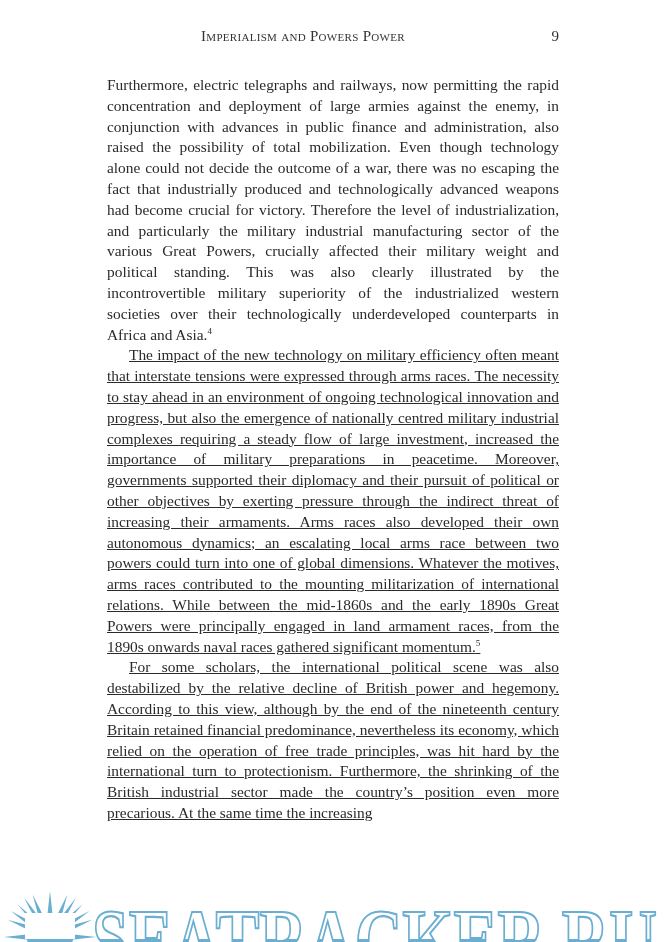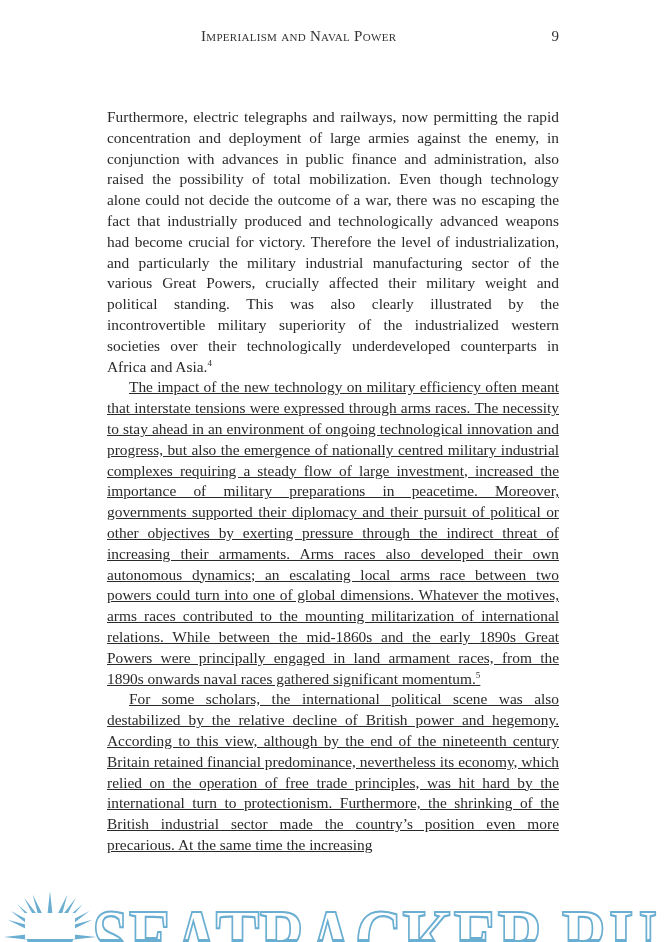--- a/index.html
+++ b/index.html
@@ -46,21 +46,20 @@
     }
     .body-text {
       position: absolute;
       top: 75px;
       left: 0;
       width: 452px;
       font-size: 15.4px;
       line-height: 20.8px;
       text-align: justify;
       hyphens: manual;
-      margin-top: 32px;
     }
     .body-text p {
       margin: 0;
     }
     .body-text p.indent {
       text-indent: 22px;
       text-decoration: underline;
     }
     .body-text sup {
       font-size: 9px;
@@ -87,21 +86,21 @@
       top: 12px;
       width: 570px;
       height: 80px;
     }
   </style>
 </head>
 <body>
 
 <div class="page">
   <div class="running-head">
-    <span class="running-title">Imperialism and Naval Power</span>
+    <span class="running-title">Imperialism and Powers Power</span>
     <span class="page-number">9</span>
   </div>
 
   <div class="body-text">
     <p><span>Furthermore, electric telegraphs and railways, now permitting the rapid concentration and deployment of large armies against the enemy, in conjunction with advances in public finance and adminis­tration, also raised the possibility of total mobilization. Even though technology alone could not decide the outcome of a war, there was no escaping the fact that industrially produced and technologically advanced weapons had become crucial for victory. Therefore the level of industrialization, and particularly the military industrial manufac­turing sector of the various Great Powers, crucially affected their mili­tary weight and political standing. This was also clearly illustrated by the incontrovertible military superiority of the industrialized western societies over their technologically underdeveloped counterparts in Africa and Asia.</span><sup>4</sup></p>
     <p class="indent"><span>The impact of the new technology on military efficiency often meant that interstate tensions were expressed through arms races. The necessity to stay ahead in an environment of ongoing techno­logical innovation and progress, but also the emergence of nation­ally centred military industrial complexes requiring a steady flow of large investment, increased the importance of military preparations in peacetime. Moreover, governments supported their diplomacy and their pursuit of political or other objectives by exerting pres­sure through the indirect threat of increasing their armaments. Arms races also developed their own autonomous dynamics; an escalating local arms race between two powers could turn into one of global dimensions. Whatever the motives, arms races contributed to the mounting militarization of international relations. While between the mid-1860s and the early 1890s Great Powers were principally engaged in land armament races, from the 1890s onwards naval races gathered significant momentum.</span><sup>5</sup></p>
     <p class="indent"><span>For some scholars, the international political scene was also destabilized by the relative decline of British power and hegemony. According to this view, although by the end of the nineteenth century Britain retained financial predominance, nevertheless its economy, which relied on the operation of free trade principles, was hit hard by the international turn to protectionism. Furthermore, the shrinking of the British industrial sector made the country’s position even more precarious. At the same time the increasing</span></p>
   </div>
 </div>
 

